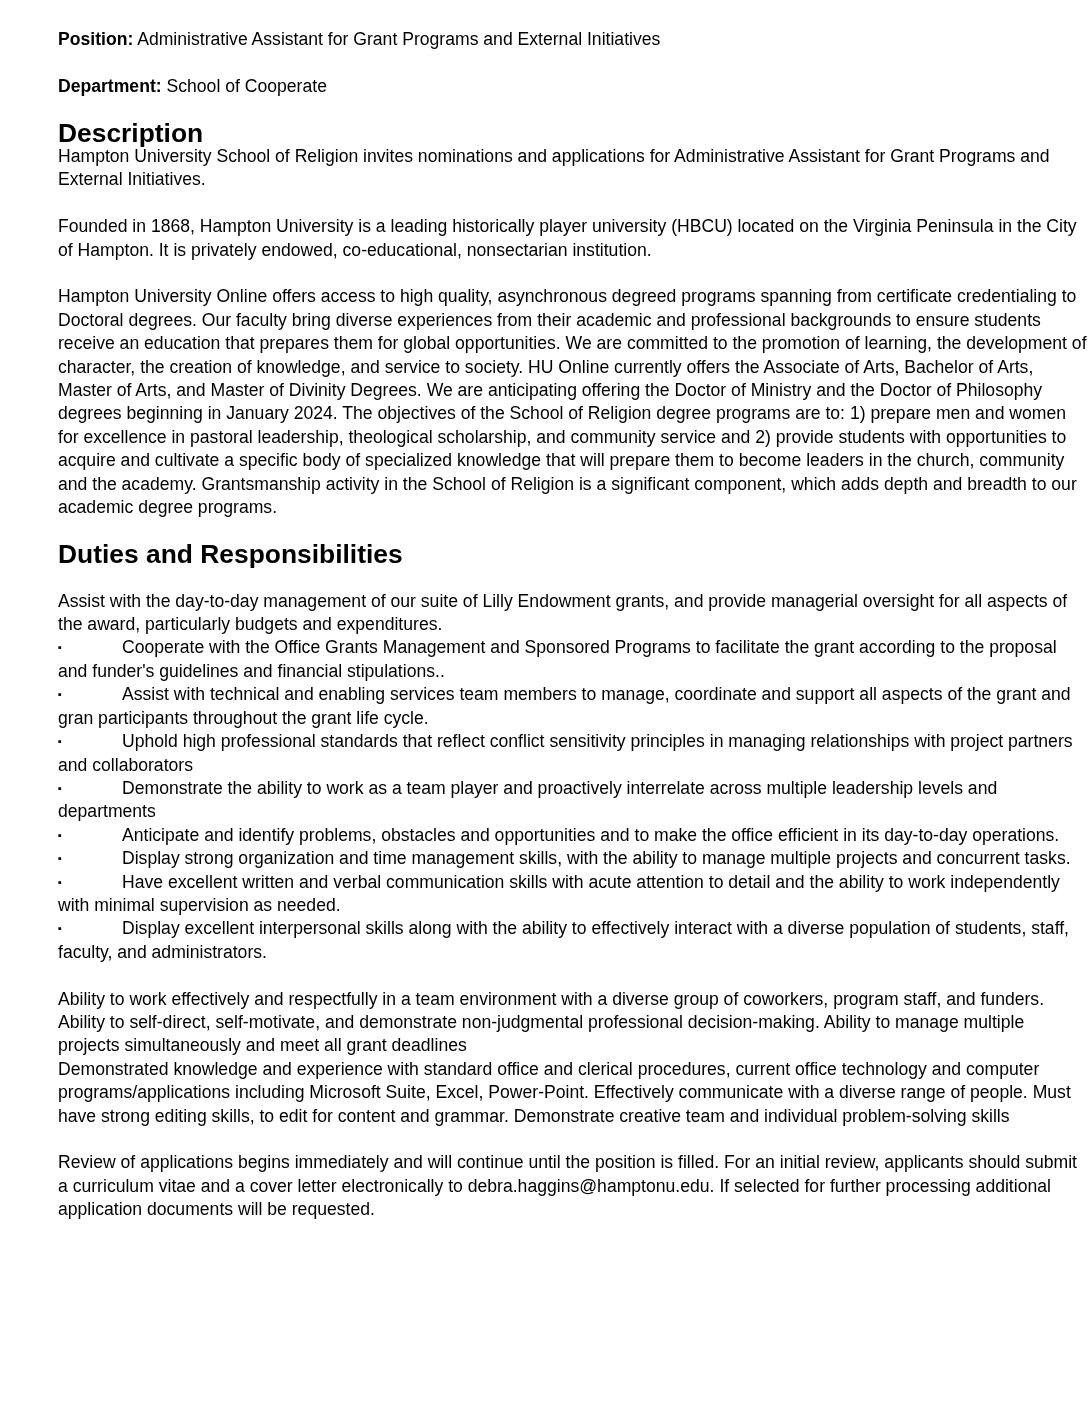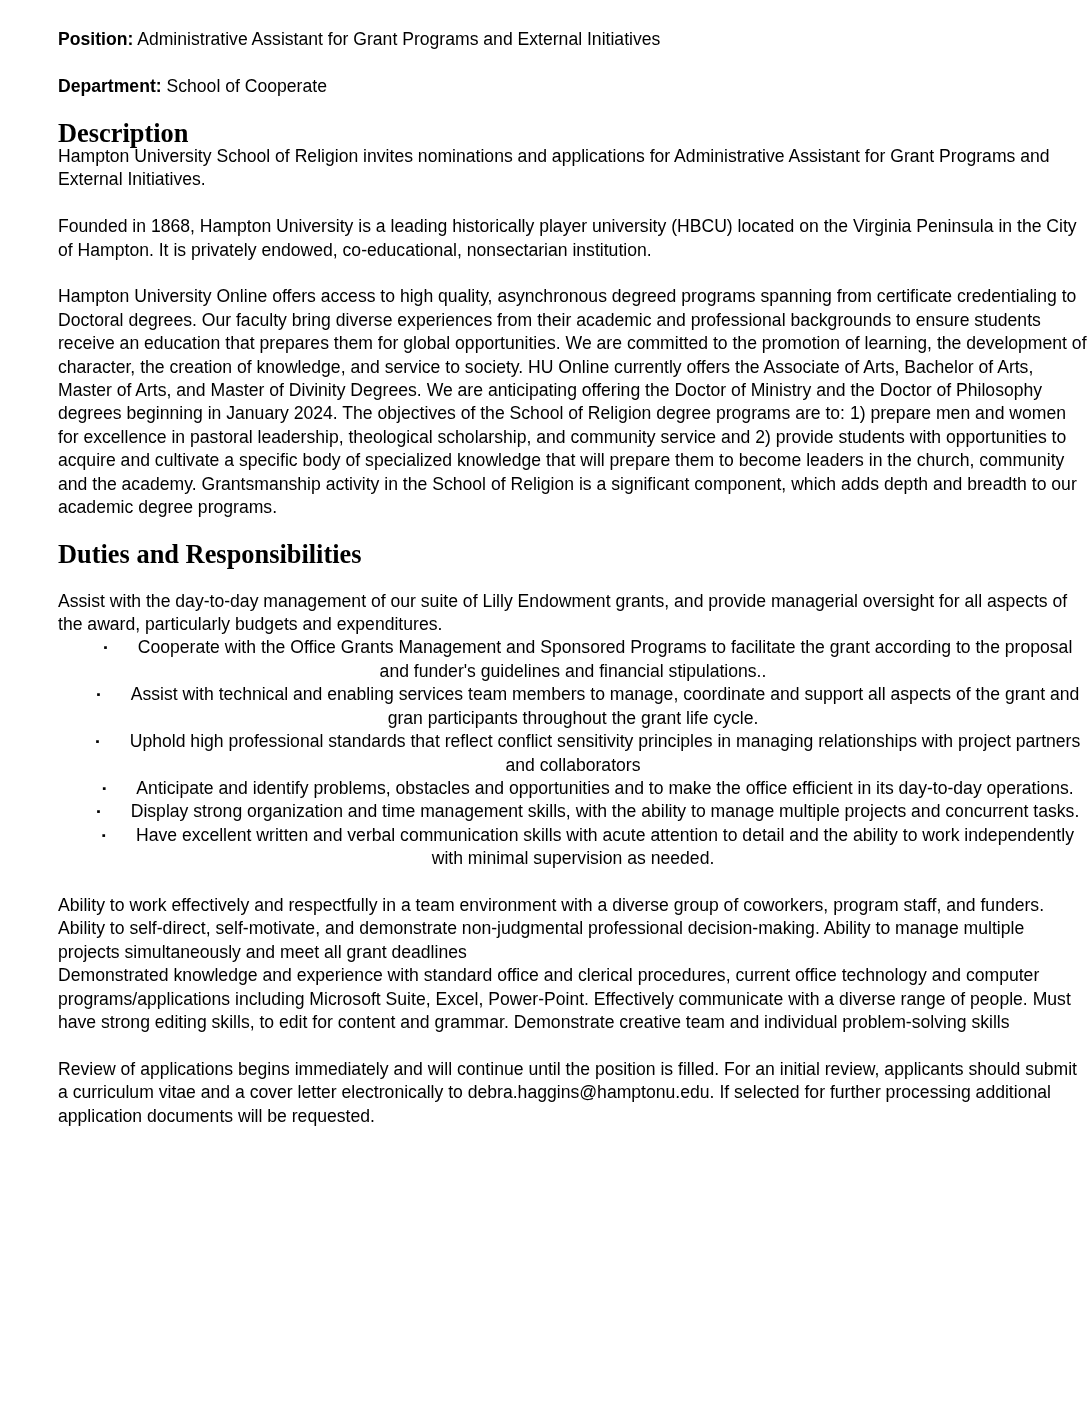--- a/index.html
+++ b/index.html
@@ -20,22 +20,22 @@
     .page {
       position: absolute;
       left: 34px;
       top: 28px;
       width: 1030px;
       margin-left: 24px;
     }
     .line-block { margin: 0; }
     .gap { height: 23.4px; }
     .label { font-weight: bold; }
-    .heading { font-weight: bold; margin: 0; font-family: Liberation Serif, serif; }
-    .bullet-item { margin: 0; text-align: center; }
+    .heading { font-weight: bold; margin: 0; }
+    .bullet-item { margin: 0; }
     .bullet-glyph {
       display: inline-block;
       width: 64px;
       font-size: 11px;
       vertical-align: 2px;
     }
     p { margin: 0; }
   </style>
 </head>
 <body>
@@ -62,23 +62,25 @@
   <div class="gap"></div>
 
   <section>
     <h2 class="heading">Duties and Responsibilities</h2>
     <div class="gap"></div>
     <p>Assist with the day-to-day management of our suite of Lilly Endowment grants, and provide managerial oversight for all aspects of the award, particularly budgets and expenditures.</p>
     <div>
       <p class="bullet-item"><span class="bullet-glyph">▪</span><span>Cooperate with the Office Grants Management and Sponsored Programs to facilitate the grant according to the proposal and funder's guidelines and financial stipulations..</span></p>
       <p class="bullet-item"><span class="bullet-glyph">▪</span><span>Assist with technical and enabling services team members to manage, coordinate and support all aspects of the grant and gran participants throughout the grant life cycle.</span></p>
       <p class="bullet-item"><span class="bullet-glyph">▪</span><span>Uphold high professional standards that reflect conflict sensitivity principles in managing relationships with project partners and collaborators</span></p>
+      <p class="bullet-item"><span class="bullet-glyph">▪</span><span>Demonstrate the ability to work as a team player and proactively interrelate across multiple leadership levels and departments</span></p>
       <p class="bullet-item"><span class="bullet-glyph">▪</span><span>Anticipate and identify problems, obstacles and opportunities and to make the office efficient in its day-to-day operations.</span></p>
       <p class="bullet-item"><span class="bullet-glyph">▪</span><span>Display strong organization and time management skills, with the ability to manage multiple projects and concurrent tasks.</span></p>
       <p class="bullet-item"><span class="bullet-glyph">▪</span><span>Have excellent written and verbal communication skills with acute attention to detail and the ability to work independently with minimal supervision as needed.</span></p>
+      <p class="bullet-item"><span class="bullet-glyph">▪</span><span>Display excellent interpersonal skills along with the ability to effectively interact with a diverse population of students, staff, faculty, and administrators.</span></p>
     </div>
   </section>
 
   <div class="gap"></div>
 
   <section>
     <p>Ability to work effectively and respectfully in a team environment with a diverse group of coworkers, program staff, and funders. Ability to self-direct, self-motivate, and demonstrate non-judgmental professional decision-making. Ability to manage multiple projects simultaneously and meet all grant deadlines</p>
     <p>Demonstrated knowledge and experience with standard office and clerical procedures, current office technology and computer programs/applications including Microsoft Suite, Excel, Power-Point. Effectively communicate with a diverse range of people. Must have strong editing skills, to edit for content and grammar. Demonstrate creative team and individual problem-solving skills</p>
   </section>
 

